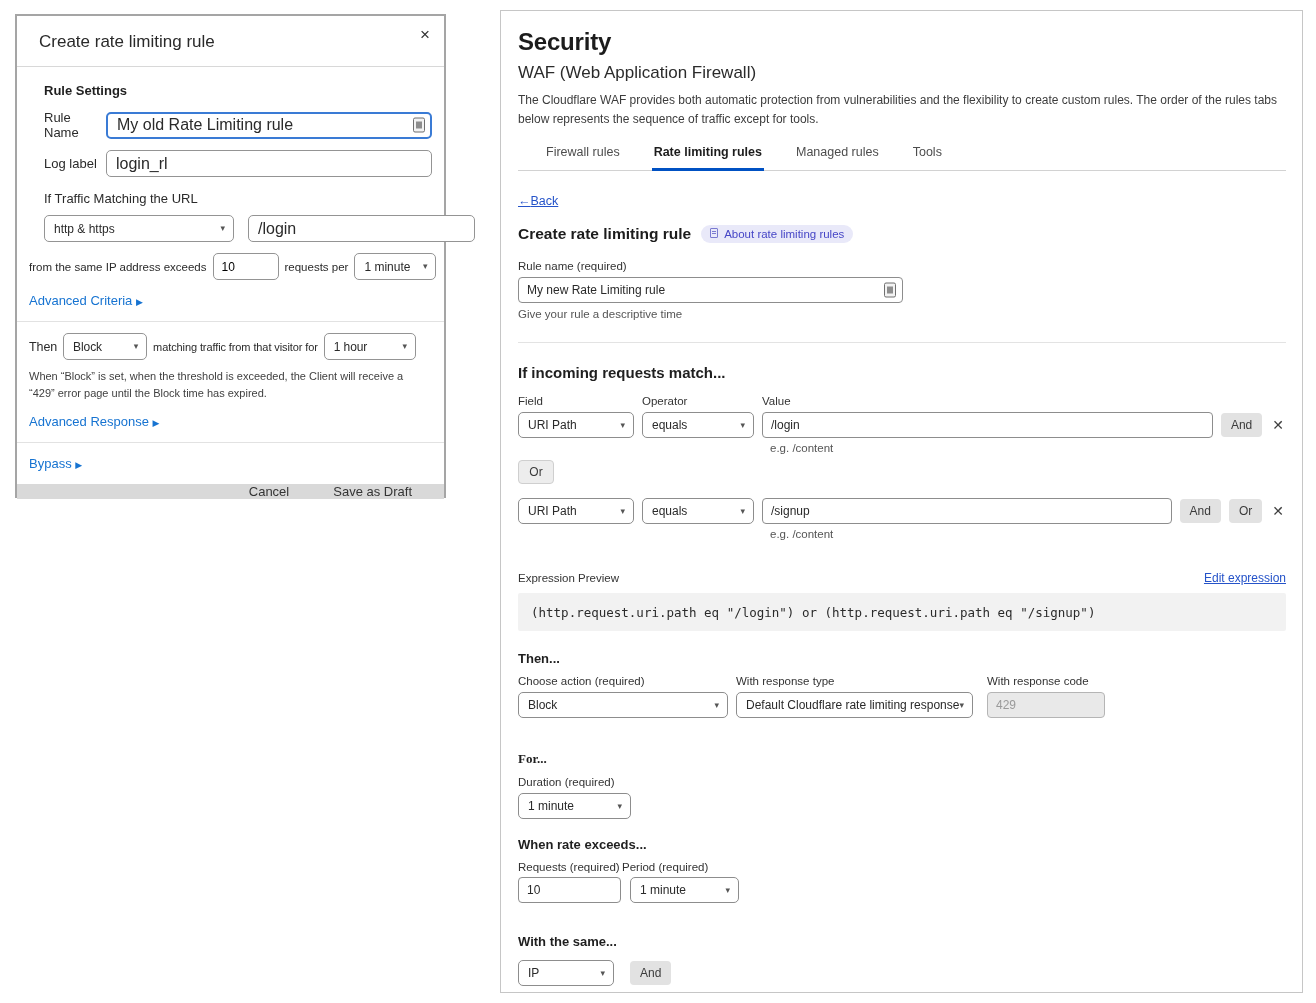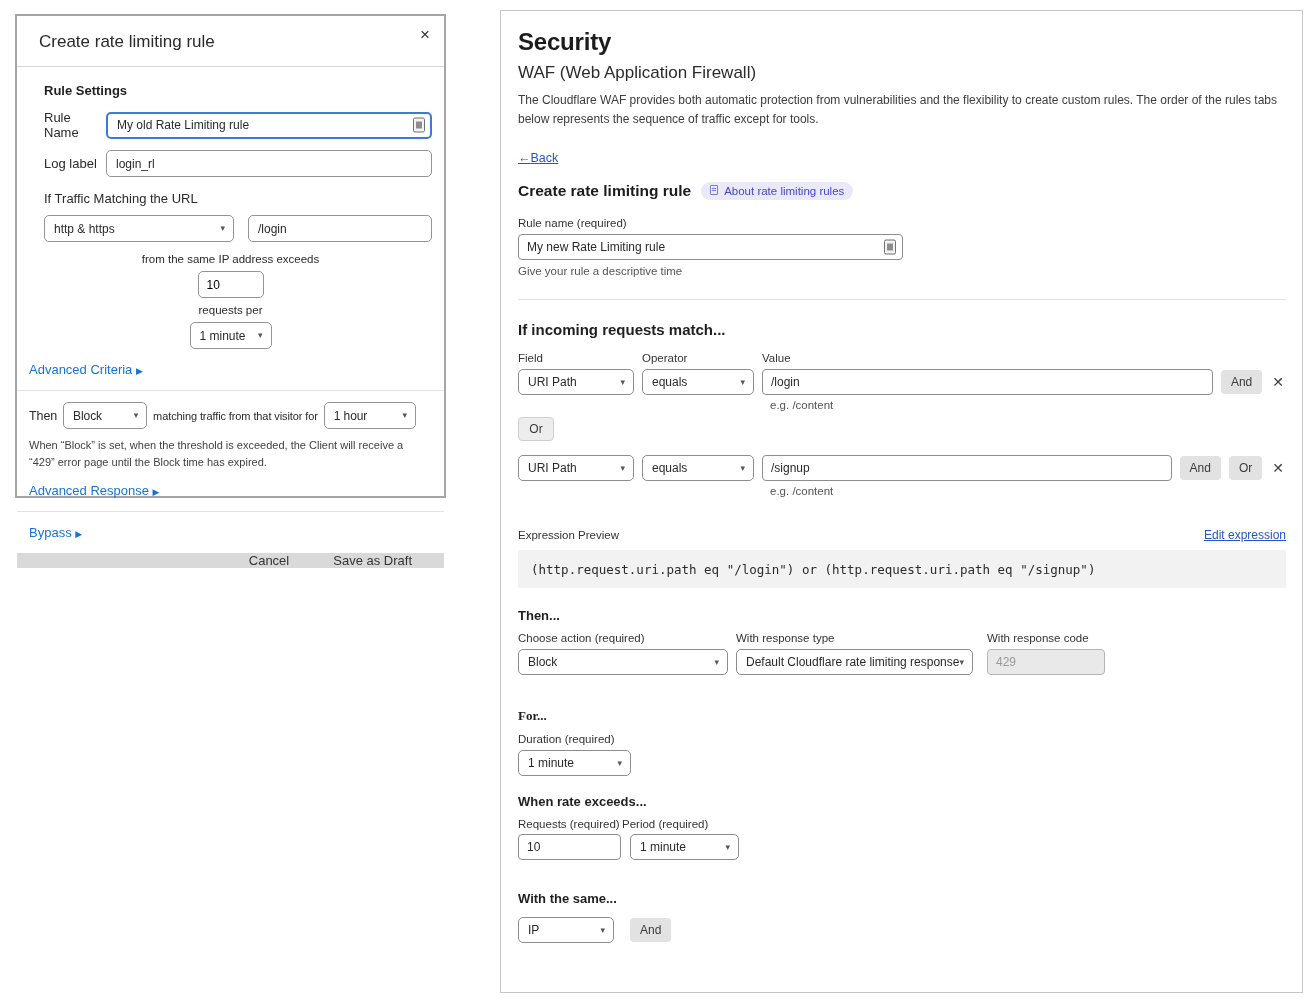--- a/index.html
+++ b/index.html
@@ -41,21 +41,21 @@
   .dialog-sec2 { padding: 11px 12px 12px 12px; }
   .dialog-sec3 { padding: 11px 12px 12px 12px; }
   .dlg-hr { border: none; border-top: 1px solid #e2e2e2; height: 0; }
   .rule-settings { font-size: 13px; font-weight: 700; color: #1f1f1f; margin: 2px 0 12px 15px; }
   .dlg-row { display: flex; align-items: center; margin: 0 0 10px 15px; }
   .dlg-label { width: 62px; flex: none; font-size: 13px; color: #2a2a2a; }
   .dlg-input {
     flex: 1; height: 27px;
     border: 1px solid #949494; border-radius: 5px;
     font-family: "Liberation Sans", sans-serif;
-    font-size: 12px; color: #2a2a2a;
+    font-size: 16px; color: #2a2a2a;
     padding: 0 26px 0 9px; outline: none; background: #fff;
   }
   .dlg-input.plain { padding-right: 9px; }
   .input-wrap { position: relative; flex: 1; display: flex; }
   .dlg-input.focused { border: 2px solid #3a7bd5; }
   .autofill-icon {
     position: absolute; right: 7px; top: 50%;
     width: 12px; height: 15px; transform: translateY(-50%);
     border: 1px solid #6f6f6f; border-radius: 2px; background: #f3f3f3;
   }
@@ -67,21 +67,21 @@
   .dlg-select {
     height: 27px; border: 1px solid #949494; border-radius: 5px; background: #fff;
     display: flex; align-items: center; justify-content: space-between;
     padding: 0 8px 0 9px; font-size: 12px; color: #2a2a2a; cursor: pointer;
   }
   .caret { font-size: 9px; color: #555; line-height: 1; }
   .scheme-row { display: flex; gap: 14px; margin: 0 0 11px 15px; }
   .scheme-select { width: 190px; flex: none; }
   .threshold-row {
     display: flex; align-items: center; gap: 6px;
-    margin: 0 0 0 0; font-size: 11.5px; color: #2a2a2a; white-space: nowrap; flex-direction: column;
+    margin: 0 0 0 0; font-size: 11.5px; color: #2a2a2a; white-space: nowrap;
   }
   .threshold-input {
     width: 66px; height: 27px; flex: none;
     border: 1px solid #949494; border-radius: 5px;
     font-family: "Liberation Sans", sans-serif; font-size: 12px; padding: 0 8px; outline: none;
   }
   .threshold-select { width: 82px; flex: none; }
   .dlg-link {
     display: inline-block;
     font-size: 13px; color: #1673d1; cursor: pointer; margin-top: 13px;
@@ -306,20 +306,26 @@
       <button class="footer-btn">Cancel</button>
       <button class="footer-btn">Save as Draft</button>
     </div>
   </div>
 
   <div class="panel">
     <div class="sec-title">Security</div>
     <div class="sec-subtitle">WAF (Web Application Firewall)</div>
     <div class="sec-desc">The Cloudflare WAF provides both automatic protection from vulnerabilities and the flexibility to create custom rules. The order of the rules tabs below represents the sequence of traffic except for tools.</div>
 
+    <div class="tabs">
+      <div class="tab">Firewall rules</div>
+      <div class="tab active">Rate limiting rules</div>
+      <div class="tab">Managed rules</div>
+      <div class="tab">Tools</div>
+    </div>
 
     <span class="back-link"><span>←</span><span>Back</span></span>
 
     <div class="heading-row">
       <span class="create-heading">Create rate limiting rule</span>
       <span class="about-badge">
         <span class="doc-icon"></span>
         <span>About rate limiting rules</span>
       </span>
     </div>

